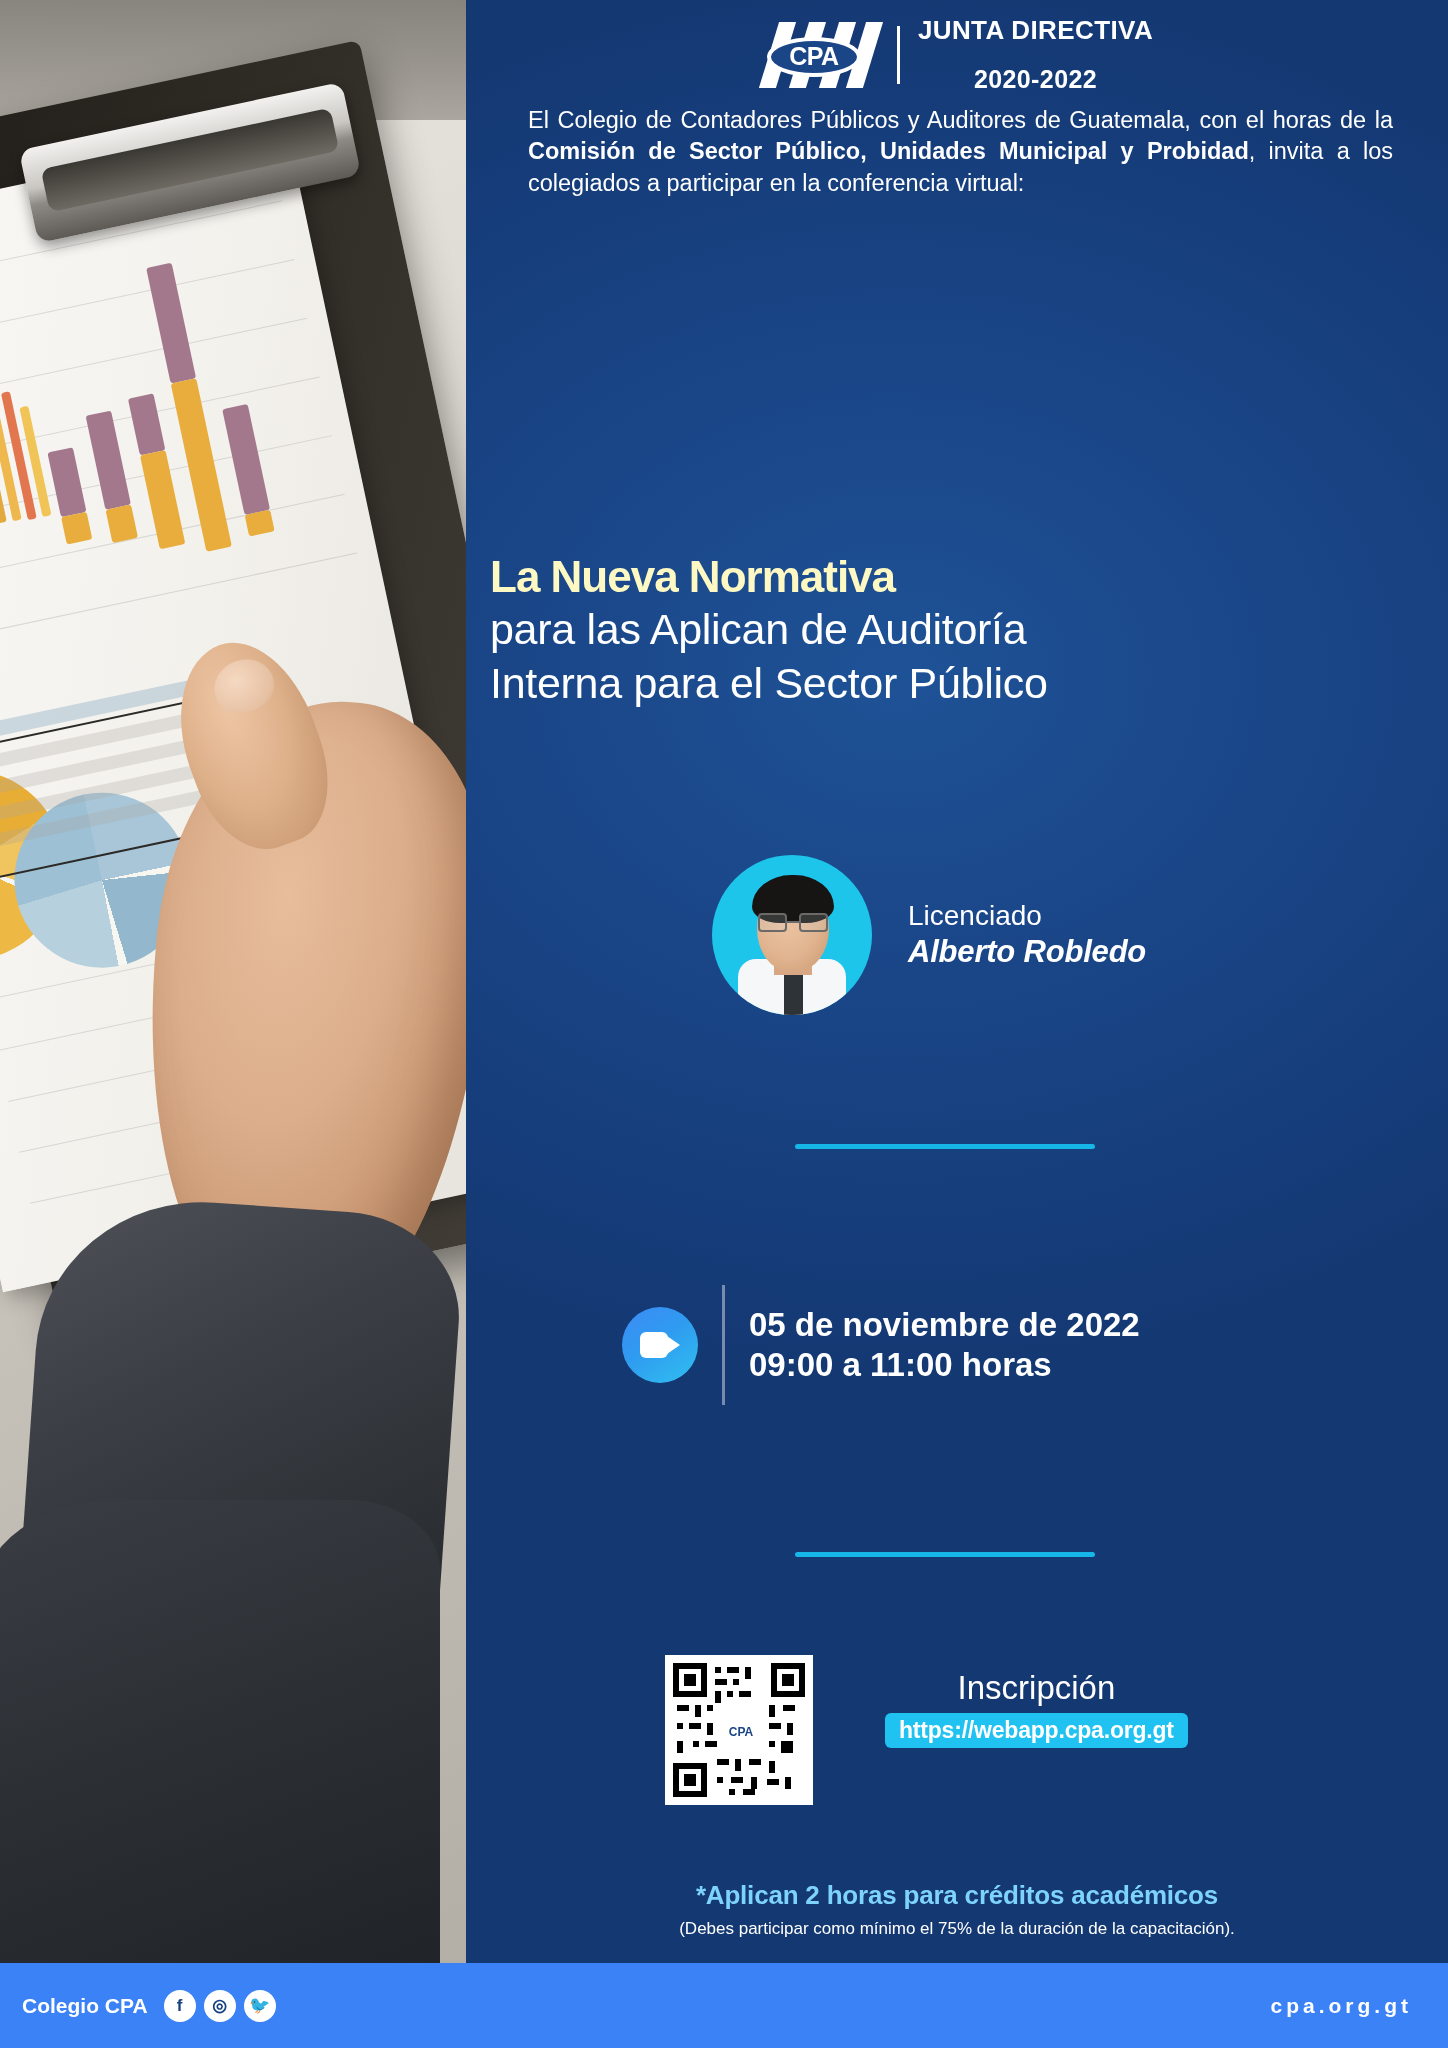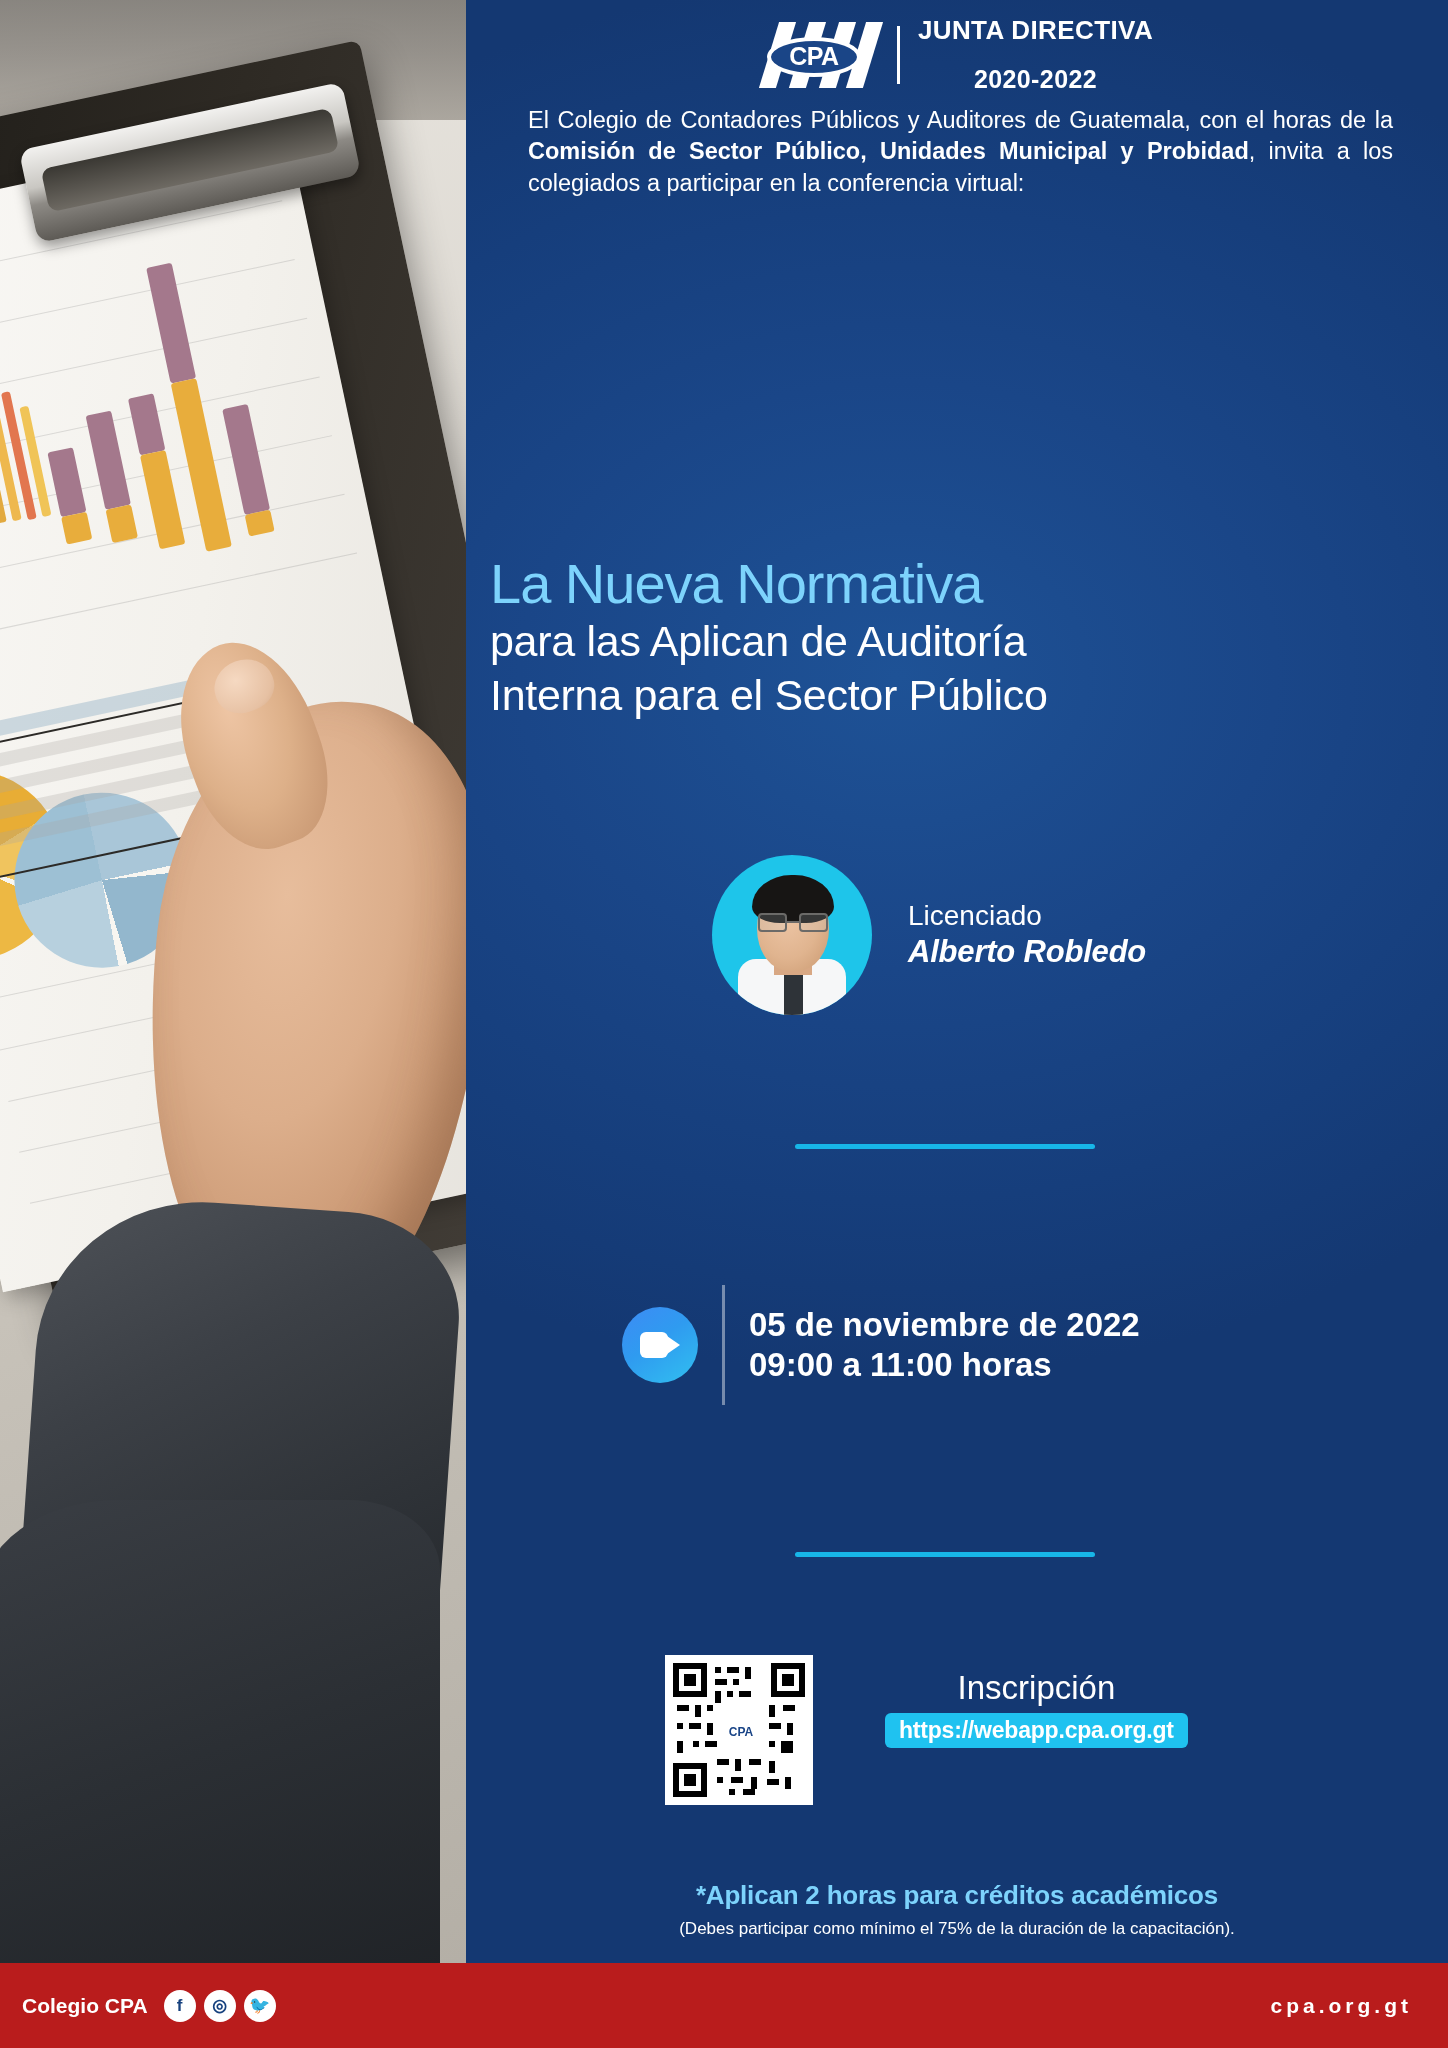--- a/index.html
+++ b/index.html
@@ -180,21 +180,21 @@
   .intro {
     position:absolute; left:528px; top:105px; width:865px;
     color:#ffffff; font-size:23.5px; line-height:1.34;
     text-align:justify;
   }
   .intro b { font-weight:bold; }
 
   
   .title-block { position:absolute; left:490px; top:555px; width:920px; }
   .title-main {
-    color:#7dd3fc; font-size:56px; font-weight:normal;
+    color:#fef9c3; font-size:44px; font-weight:bold;
     line-height:1.02; letter-spacing:-1px; white-space:nowrap;
   }
   .title-sub {
     color:#ffffff; font-size:43px; font-weight:400;
     line-height:1.17; letter-spacing:-.3px; margin-top:4px; white-space:nowrap;
   }
 
   
   .speaker { position:absolute; left:712px; top:855px; display:flex; align-items:center; gap:36px; }
   .avatar {
@@ -286,21 +286,21 @@
   }
 
   
   .credits { position:absolute; left:466px; right:0; top:1880px; text-align:center; }
   .credits-main { color:#7dd3fc; font-size:26px; font-weight:bold; letter-spacing:-.2px; }
   .credits-sub { color:#ffffff; font-size:17px; font-weight:400; margin-top:8px; }
 
   
   .footer {
     position:absolute; left:0; bottom:0; width:1448px; height:85px;
-    background:#b91c1c; display:flex; align-items:center;
+    background:#3b82f6; display:flex; align-items:center;
   }
   .footer-left { display:flex; align-items:center; gap:16px; padding-left:22px; }
   .footer-brand { color:#ffffff; font-size:21px; font-weight:bold; }
   .social { display:flex; gap:8px; }
   .social-ic {
     width:32px; height:32px; border-radius:50%; background:#ffffff;
     display:flex; align-items:center; justify-content:center;
     color:#16417e; font-size:17px; font-weight:bold;
   }
   .footer-right {

